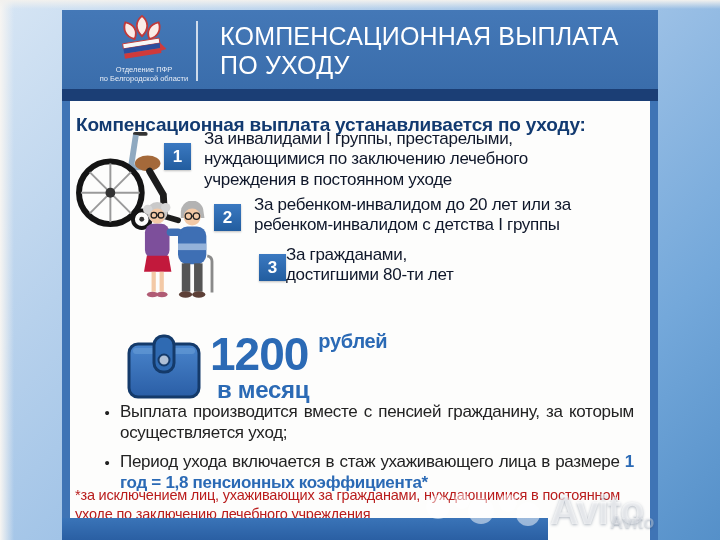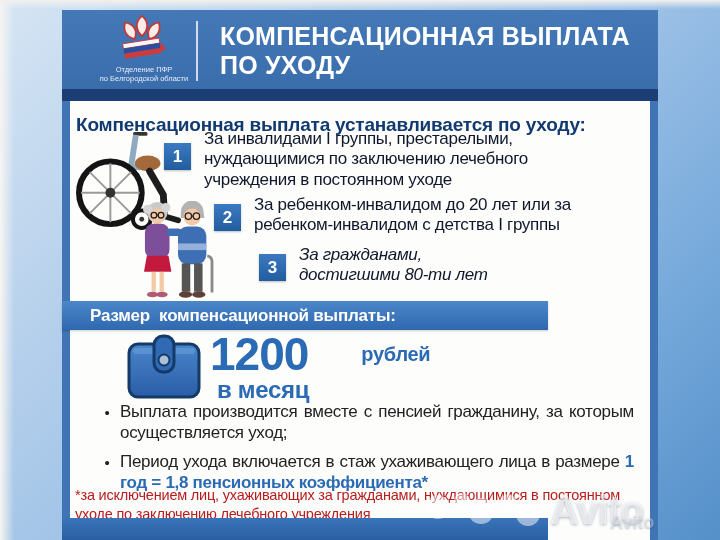--- a/index.html
+++ b/index.html
@@ -16,47 +16,47 @@
 
   
   .poster-header{position:absolute;left:62px;top:10px;width:596px;height:79px;
     background:linear-gradient(180deg,#4478b7 0%,#3a6dab 100%);}
   .emblem{position:absolute;left:52px;top:5px;width:56px;height:48px;}
   .org-caption{position:absolute;left:8px;top:55px;width:148px;
     color:#e8eef7;font-size:7.5px;line-height:1.25;text-align:center;}
   .header-divider{position:absolute;left:134px;top:11px;width:2px;height:60px;
     background:rgba(255,255,255,.75);}
   .poster-title{position:absolute;left:158px;top:12px;color:#fff;
-    font-size:25px;font-weight:bold;line-height:1.14;letter-spacing:.2px;}
+    font-size:25px;font-weight:normal;line-height:1.14;letter-spacing:.2px;}
   .navy-bar{position:absolute;left:62px;top:89px;width:596px;height:12px;background:#1b3e75;}
 
   
   .content{position:absolute;left:62px;top:101px;width:596px;height:439px;
     background:#fdfdfc;border-left:8px solid #3f74b5;border-right:8px solid #3f74b5;}
   .intro-heading{position:absolute;left:6px;top:13px;width:570px;
     color:#123a70;font-size:19px;font-weight:bold;letter-spacing:-.2px;}
   .illus-wheelchair{position:absolute;left:2px;top:27px;width:115px;height:103px;}
   .illus-couple{position:absolute;left:64px;top:100px;width:88px;height:102px;}
   .num-badge{position:absolute;width:27px;height:27px;text-align:center;line-height:27px;
     background:linear-gradient(180deg,#3b79c1,#225d9f);color:#fff;
     font-size:17px;font-weight:bold;box-shadow:0 1px 2px rgba(0,0,0,.25);}
   .badge-1{left:94px;top:42px;} .badge-2{left:144px;top:103px;} .badge-3{left:189px;top:153px;}
   .care-text{position:absolute;color:#0f172a;font-size:17px;line-height:1.2;
     white-space:pre-line;letter-spacing:-.3px;}
   .care-1{left:134px;top:28px;width:455px;}
   .care-2{left:184px;top:94px;width:405px;}
-  .care-3{left:229px;top:144px;width:300px;font-style:italic;}
+  .care-3{left:216px;top:144px;width:300px;}
 
   .size-banner{position:absolute;left:-8px;top:200px;width:486px;height:29px;
     background:linear-gradient(180deg,#4c86ca,#2f68ae);
     color:#fff;font-size:17px;font-weight:bold;line-height:29px;
     padding-left:28px;white-space:pre;letter-spacing:-.2px;box-shadow:0 1px 2px rgba(0,0,0,.2);}
   .wallet{position:absolute;left:56px;top:233px;width:76px;height:66px;}
   .amount-block{position:absolute;left:140px;top:229px;color:#2b6ab5;}
-  .amount-row{display:flex;align-items:center;gap:43px;}
+  .amount-row{display:flex;align-items:flex-start;}
   .amount-number{font-size:46px;font-weight:bold;letter-spacing:-1px;line-height:1.05;}
   .amount-currency{font-size:20px;font-weight:bold;margin-left:10px;letter-spacing:-.3px;}
   .amount-period{font-size:24px;font-weight:bold;padding-left:7px;margin-top:-2px;letter-spacing:-.3px;}
 
   .bullet-list{position:absolute;left:24px;top:301px;width:540px;}
   .bullet-item{display:flex;margin-bottom:9px;color:#222;font-size:17px;line-height:1.22;letter-spacing:-.3px;}
   .bullet-dot{width:26px;flex:0 0 26px;text-align:center;font-size:15px;line-height:1.4;}
   .bullet-text{flex:1;text-align:justify;}
   .highlight-blue{color:#2b6ab5;font-weight:bold;}
   .footnote{position:absolute;left:5px;top:385px;width:568px;
@@ -165,21 +165,20 @@
 учреждения в постоянном уходе</div>
 
     <div class="num-badge badge-2">2</div>
     <div class="care-text care-2">За ребенком-инвалидом до 20 лет или за
 ребенком-инвалидом  с детства I группы</div>
 
     <div class="num-badge badge-3">3</div>
     <div class="care-text care-3">За гражданами,
 достигшими 80-ти лет</div>
 
-    <div class="size-banner">Размер  компенсационной выплаты:</div>
 
     <svg class="wallet" viewBox="0 0 76 66">
       <defs>
         <linearGradient id="wg" x1="0" y1="0" x2="0" y2="1">
           <stop offset="0" stop-color="#4a85cc"></stop>
             <stop offset="1" stop-color="#2a5ea6"></stop>
         </linearGradient>
       </defs>
       <rect x="3" y="10" width="70" height="53" rx="9" fill="url(#wg)" stroke="#143a6a" stroke-width="3"></rect>
       <rect x="7" y="14" width="62" height="6" rx="3" fill="#6ba0d8" opacity=".55"></rect>

